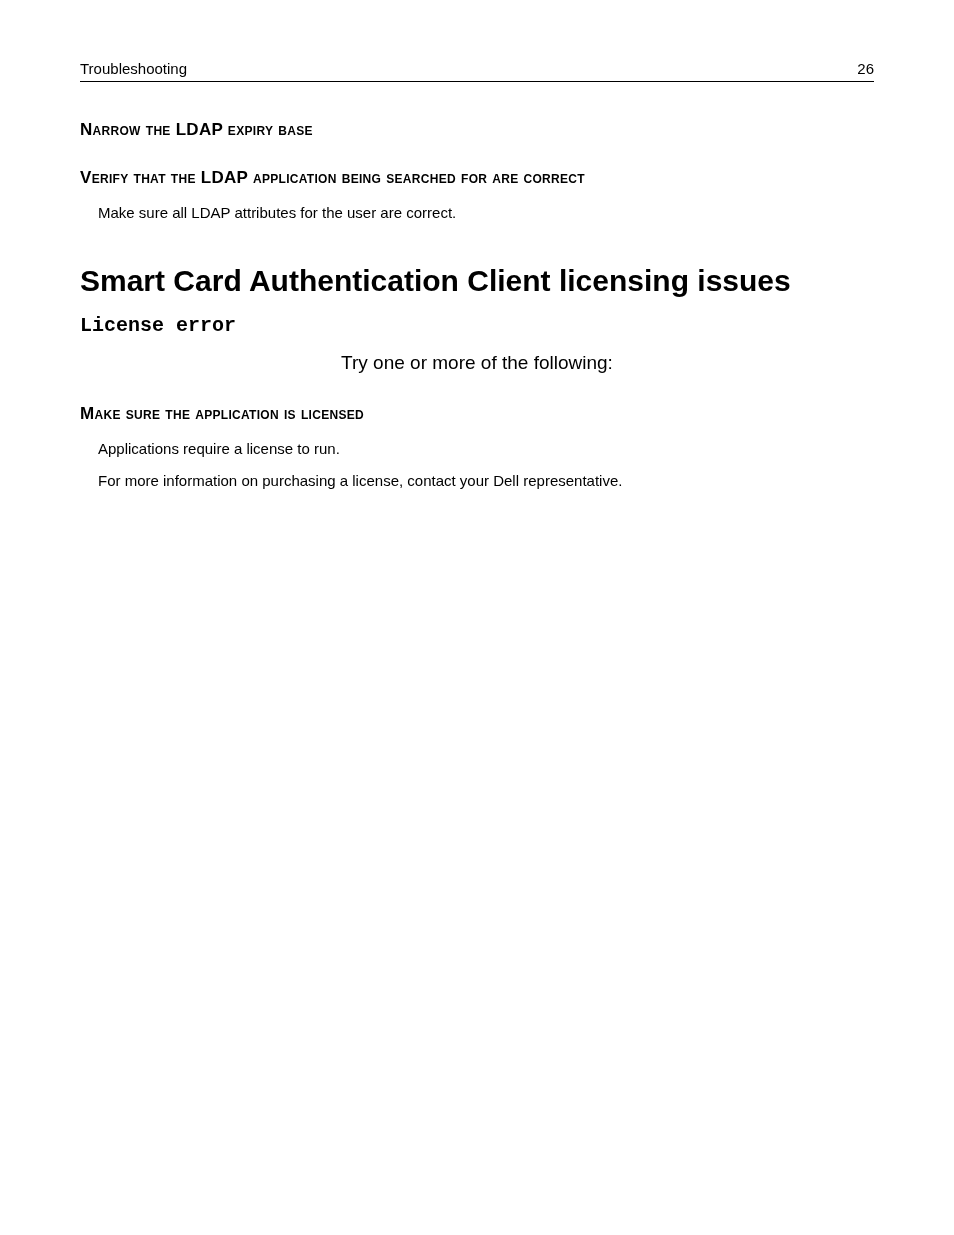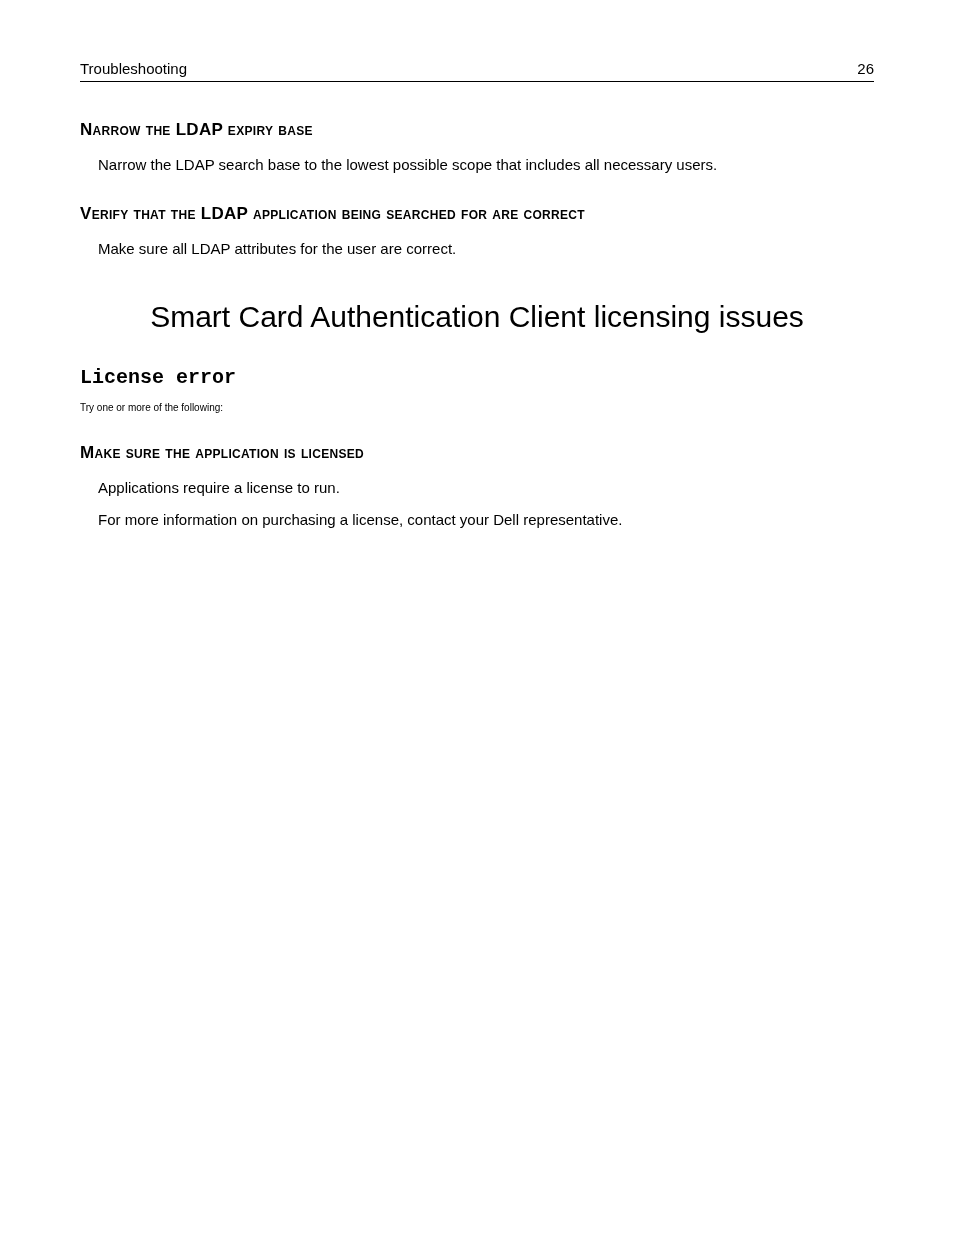--- a/index.html
+++ b/index.html
@@ -37,49 +37,48 @@
     margin-left: 18px;
     font-size: 15px;
     line-height: 1.45;
     margin-bottom: 6px;
   }
   .block {
     margin-bottom: 28px;
   }
   h1.main-title {
     font-size: 30px;
-    font-weight: normal;
-    margin: 40px 0 32px 0;
-    text-align: center;
+    font-weight: bold;
+    margin: 40px 0 16px 0;
   }
   h2.sub-title {
     font-size: 20px;
     font-weight: bold;
     margin: 0 0 12px 0;
     font-family: Liberation Mono, monospace;
   }
   .plain {
-    font-size: 10px;
+    font-size: 19px;
     line-height: 1.45;
     margin-bottom: 28px;
+    text-align: center;
   }
 </style>
 </head>
 <body>
 
 <div class="page">
 
   <div class="header-row">
     <span>Troubleshooting</span>
     <span>26</span>
   </div>
 
   <div class="block">
     <div class="sc-heading">Narrow the LDAP expiry base</div>
-    <div class="body-indent">Narrow the LDAP search base to the lowest possible scope that includes all necessary users.</div>
   </div>
 
   <div class="block">
     <div class="sc-heading">Verify that the LDAP application being searched for are correct</div>
     <div class="body-indent">Make sure all LDAP attributes for the user are correct.</div>
   </div>
 
   <h1 class="main-title">Smart Card Authentication Client licensing issues</h1>
 
   <h2 class="sub-title">License error</h2>

